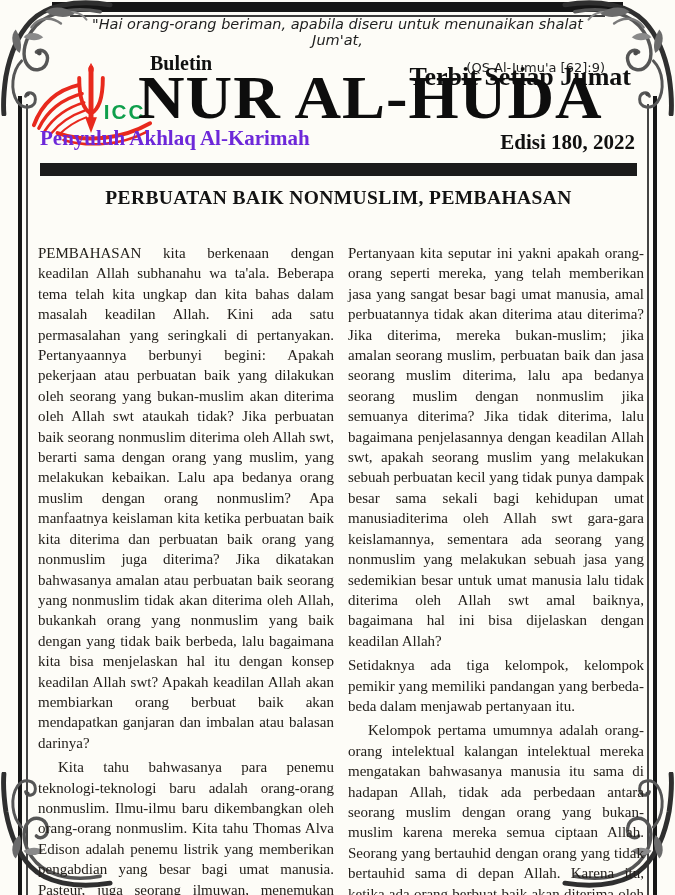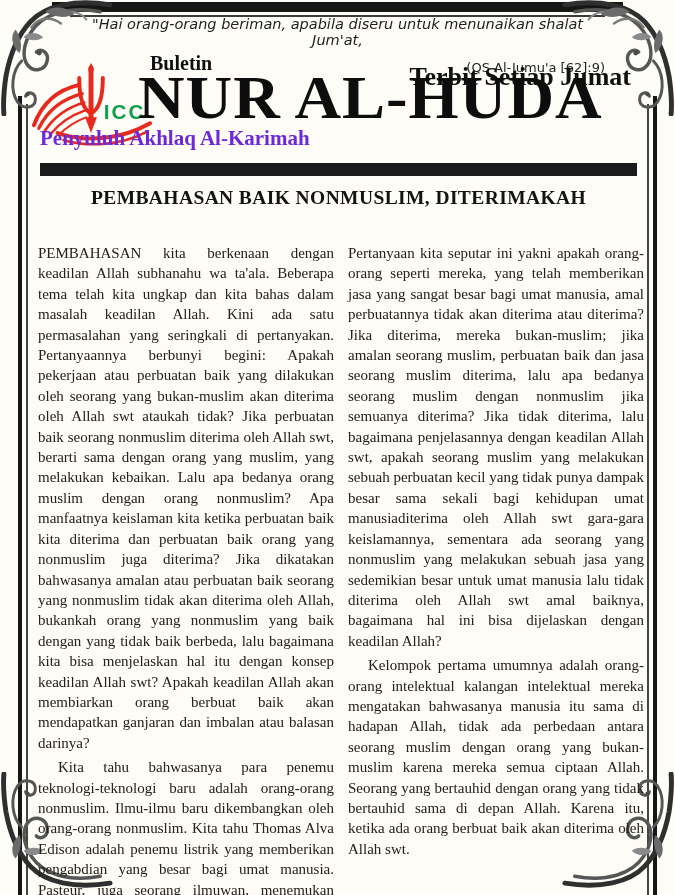--- a/index.html
+++ b/index.html
@@ -141,28 +141,30 @@
       <path d="M30 76 C60 86 96 82 124 66" stroke-width="4"></path>
       <path d="M36 83 C62 91 95 88 120 75" stroke-width="2.6"></path>
     </g>
     <text x="77" y="62" font-family="Liberation Sans, sans-serif" font-size="21" font-weight="bold" letter-spacing="2" fill="#0f9f4c">ICC</text>
   </svg>
 
   <div class="kicker">Buletin</div>
   <div class="schedule">Terbit Setiap Jumat</div>
   <div class="mast-title">NUR AL-HUDA</div>
   <div class="tagline">Penyuluh Akhlaq Al-Karimah</div>
+  <div class="edition">Edisi 180, 2022</div>
   <div class="rule-bar"></div>
 
-  <div class="headline">PEMBAHASAN BAIK NONMUSLIM, DITERIMAKAH</div>
+  <div class="headline">PERBUATAN BAIK NONMUSLIM, PEMBAHASAN</div>
 
   <div class="columns">
     <div class="col">
       <p class="para">PEMBAHASAN kita berkenaan dengan keadilan Allah subhanahu wa ta'ala. Beberapa tema telah kita ungkap dan kita bahas dalam masalah keadilan Allah. Kini ada satu permasalahan yang seringkali di pertanyakan. Pertanyaannya berbunyi begini: Apakah pekerjaan atau perbuatan baik yang dilakukan oleh seorang yang bukan-muslim akan diterima oleh Allah swt ataukah tidak? Jika perbuatan baik seorang nonmuslim diterima oleh Allah swt, berarti sama dengan orang yang muslim, yang melakukan kebaikan. Lalu apa bedanya orang muslim dengan orang nonmuslim? Apa manfaatnya keislaman kita ketika perbuatan baik kita diterima dan perbuatan baik orang yang nonmuslim juga diterima? Jika dikatakan bahwasanya amalan atau perbuatan baik seorang yang nonmuslim tidak akan diterima oleh Allah, bukankah orang yang nonmuslim yang baik dengan yang tidak baik berbeda, lalu bagaimana kita bisa menjelaskan hal itu dengan konsep keadilan Allah swt? Apakah keadilan Allah akan membiarkan orang berbuat baik akan mendapatkan ganjaran dan imbalan atau balasan darinya?</p>
       <p class="para indent">Kita tahu bahwasanya para penemu teknologi-teknologi baru adalah orang-orang nonmuslim. Ilmu-ilmu baru dikembangkan oleh orang-orang nonmuslim. Kita tahu Thomas Alva Edison adalah penemu listrik yang memberikan pengabdian yang besar bagi umat manusia. Pasteur, juga seorang ilmuwan, menemukan kuman yang dengan penemuan itu bisa mengembangkan ilmu kedokteran sehingga menjamin keselamatan manusia lebih baik daripada zaman sebelumnya. Ini ditemukan oleh orang-orang nonmuslim.</p>
     </div>
     <div class="col">
       <p class="para">Pertanyaan kita seputar ini yakni apakah orang-orang seperti mereka, yang telah memberikan jasa yang sangat besar bagi umat manusia, amal perbuatannya tidak akan diterima atau diterima? Jika diterima, mereka bukan-muslim; jika amalan seorang muslim, perbuatan baik dan jasa seorang muslim diterima, lalu apa bedanya seorang muslim dengan nonmuslim jika semuanya diterima? Jika tidak diterima, lalu bagaimana penjelasannya dengan keadilan Allah swt, apakah seorang muslim yang melakukan sebuah perbuatan kecil yang tidak punya dampak besar sama sekali bagi kehidupan umat manusiaditerima oleh Allah swt gara-gara keislamannya, sementara ada seorang yang nonmuslim yang melakukan sebuah jasa yang sedemikian besar untuk umat manusia lalu tidak diterima oleh Allah swt amal baiknya, bagaimana hal ini bisa dijelaskan dengan keadilan Allah?</p>
+      <p class="para">Setidaknya ada tiga kelompok, kelompok pemikir yang memiliki pandangan yang berbeda-beda dalam menjawab pertanyaan itu.</p>
       <p class="para indent">Kelompok pertama umumnya adalah orang-orang intelektual kalangan intelektual mereka mengatakan bahwasanya manusia itu sama di hadapan Allah, tidak ada perbedaan antara seorang muslim dengan orang yang bukan-muslim karena mereka semua ciptaan Allah. Seorang yang bertauhid dengan orang yang tidak bertauhid sama di depan Allah. Karena itu, ketika ada orang berbuat baik akan diterima oleh Allah swt.</p>
     </div>
   </div>
 
 </div>
 
 </body></html>

